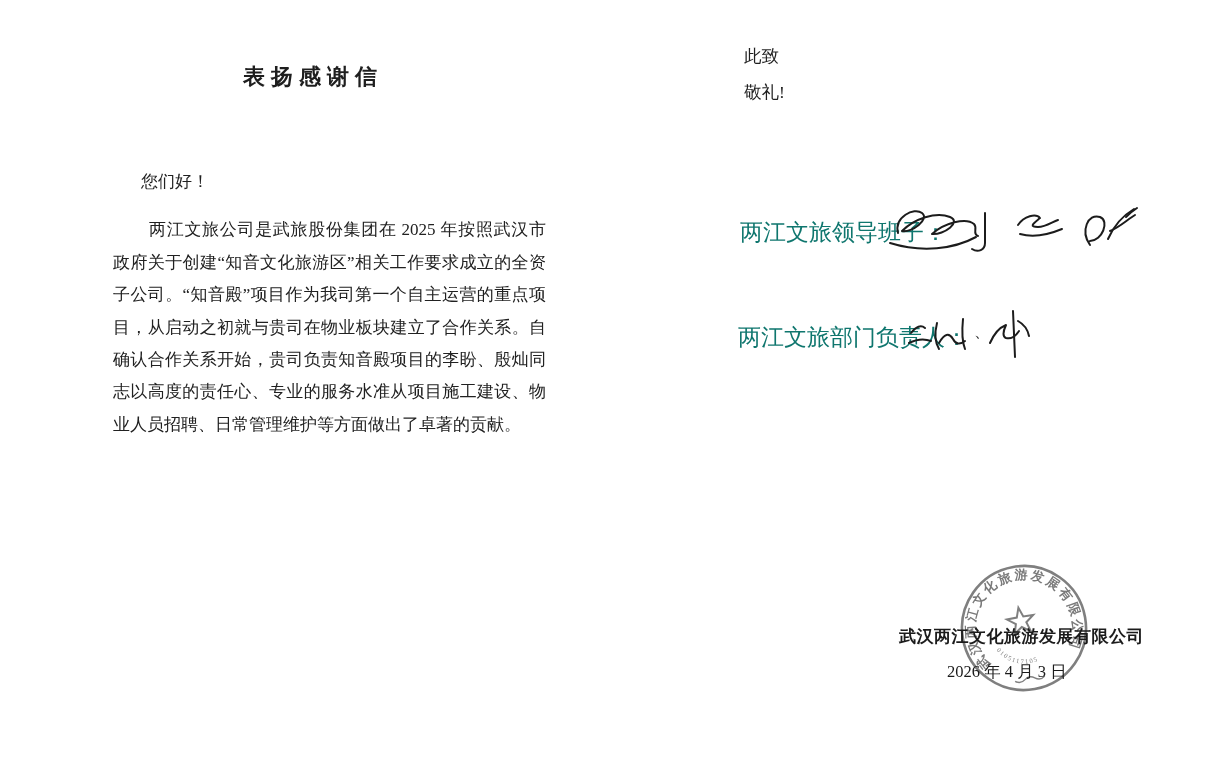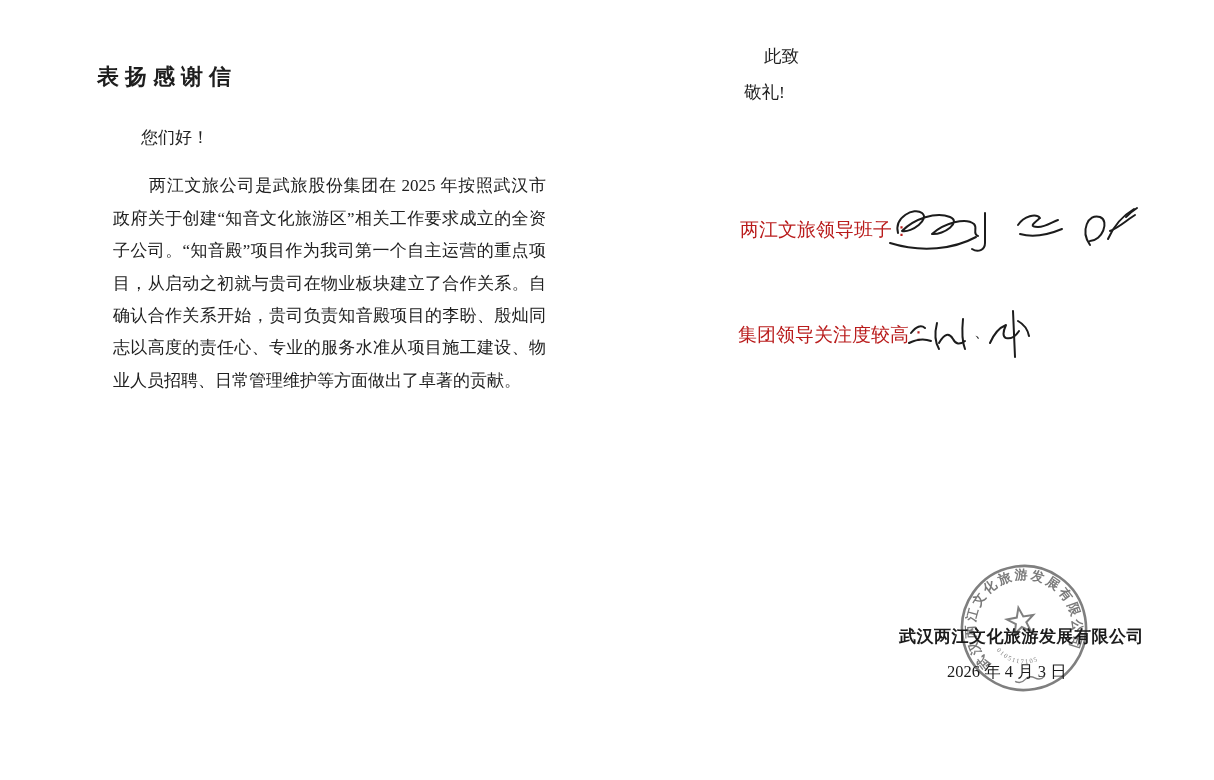--- a/index.html
+++ b/index.html
@@ -1,32 +1,32 @@
 <!DOCTYPE html>
 <html><head>
 <meta charset="utf-8">
 <style>
   html,body{margin:0;padding:0;background:#ffffff;}
   .page{
     position:relative;width:1214px;height:780px;background:#ffffff;
     font-family:"Liberation Serif","DejaVu Serif",serif;color:#262626;overflow:hidden;
   }
   .title{
-    position:absolute;left:97px;top:62px;width:432px;
+    position:absolute;left:97px;top:62px;width:432px;text-align:center;
     font-size:22px;font-weight:600;letter-spacing:6px;color:#1e1e1e;
   }
   .body-block{
     position:absolute;left:97px;top:122px;width:465px;
     font-size:17px;line-height:32.4px;text-align:justify;color:#212121;
   }
-  .greeting{padding-left:44px;}
+  .greeting{padding-left:44px;margin-top:44px;}
   .para{margin:16px;text-indent:36px;}
   .abs{position:absolute;}
   .closing{font-size:17.5px;color:#1f1f1f;}
-  .sig-label{font-size:19px;white-space:nowrap;color:#b91c1c;}
+  .sig-label{font-size:23px;white-space:nowrap;color:#0f766e;}
   .sig-svg{position:absolute;}
   .sig-sep{position:absolute;font-size:16px;color:#1f1f1f;}
   .seal-svg{position:absolute;left:946px;top:550px;z-index:1;}
   .company{
     position:absolute;left:899px;top:625px;z-index:2;font-size:17px;font-weight:700;
     letter-spacing:0.5px;white-space:nowrap;color:#1b1b1b;
   }
   .date{
     position:absolute;left:947px;top:661px;z-index:2;font-size:16.5px;
     white-space:nowrap;color:#1b1b1b;
@@ -40,40 +40,40 @@
 
 <div class="page">
 
   <div class="title">表扬感谢信</div>
 
   <div class="body-block">
     <div class="greeting">您们好！</div>
     <p class="para">两江文旅公司是武旅股份集团在 2025 年按照武汉市政府关于创建“知音文化旅游区”相关工作要求成立的全资子公司。“知音殿”项目作为我司第一个自主运营的重点项目，从启动之初就与贵司在物业板块建立了合作关系。自确认合作关系开始，贵司负责知音殿项目的李盼、殷灿同志以高度的责任心、专业的服务水准从项目施工建设、物业人员招聘、日常管理维护等方面做出了卓著的贡献。</p>
   </div>
 
-  <div class="abs closing" style="left:764px;top:44px;">此致</div>
+  <div class="abs closing" style="left:744px;top:44px;">此致</div>
   <div class="abs closing" style="left:744px;top:80px;">敬礼!</div>
 
   <div class="abs sig-label" style="left:740px;top:217px;">两江文旅领导班子：</div>
   <svg class="sig-svg" style="left:888px;top:203px;" width="252" height="58" viewBox="0 0 252 58">
 
     <path class="scribble" d="M10,30 C6,14 26,4 34,10 C42,16 24,30 14,28 C26,16 48,8 62,14 C74,19 56,32 44,31 C56,20 78,14 86,21 C90,25 84,31 90,33"></path>
     <path class="scribble" d="M2,40 C34,50 66,46 88,34"></path>
     <path class="scribble" d="M97,10 L97,40 C97,47 90,50 84,46"></path>
 
     <path class="scribble" d="M130,22 C136,13 148,10 152,15 C146,20 140,24 150,24 C158,24 164,19 170,17"></path>
     <path class="scribble" d="M132,31 C146,35 162,31 174,26"></path>
 
     <path class="scribble" d="M202,42 C192,28 200,10 212,14 C222,18 214,38 202,38"></path>
     <path class="scribble" d="M220,36 C226,22 236,12 246,6"></path>
     <path class="scribble" d="M238,14 C242,10 246,7 249,5"></path>
     <path class="scribble" d="M222,28 C232,24 240,16 247,12"></path>
   </svg>
 
-  <div class="abs sig-label" style="left:738px;top:322px;">集团领导关注度较高：</div>
+  <div class="abs sig-label" style="left:738px;top:322px;">两江文旅部门负责人：</div>
   <svg class="sig-svg" style="left:905px;top:305px;" width="125" height="60" viewBox="0 0 125 60">
 
     <path class="scribble" d="M6,28 q8,-10 14,-5"></path>
     <path class="scribble" d="M4,38 q12,-6 22,-2"></path>
     <path class="scribble" d="M32,18 q-4,16 2,26"></path>
     <path class="scribble" d="M34,38 q8,-14 14,-4 q4,8 12,2"></path>
     <path class="scribble" d="M58,14 q-2,20 2,30"></path>
 
     <path class="scribble" d="M85,38 q6,-14 16,-18 q-5,11 0,13 q7,2 13,-7"></path>
     <path class="scribble" d="M108,6 l2,46"></path>

